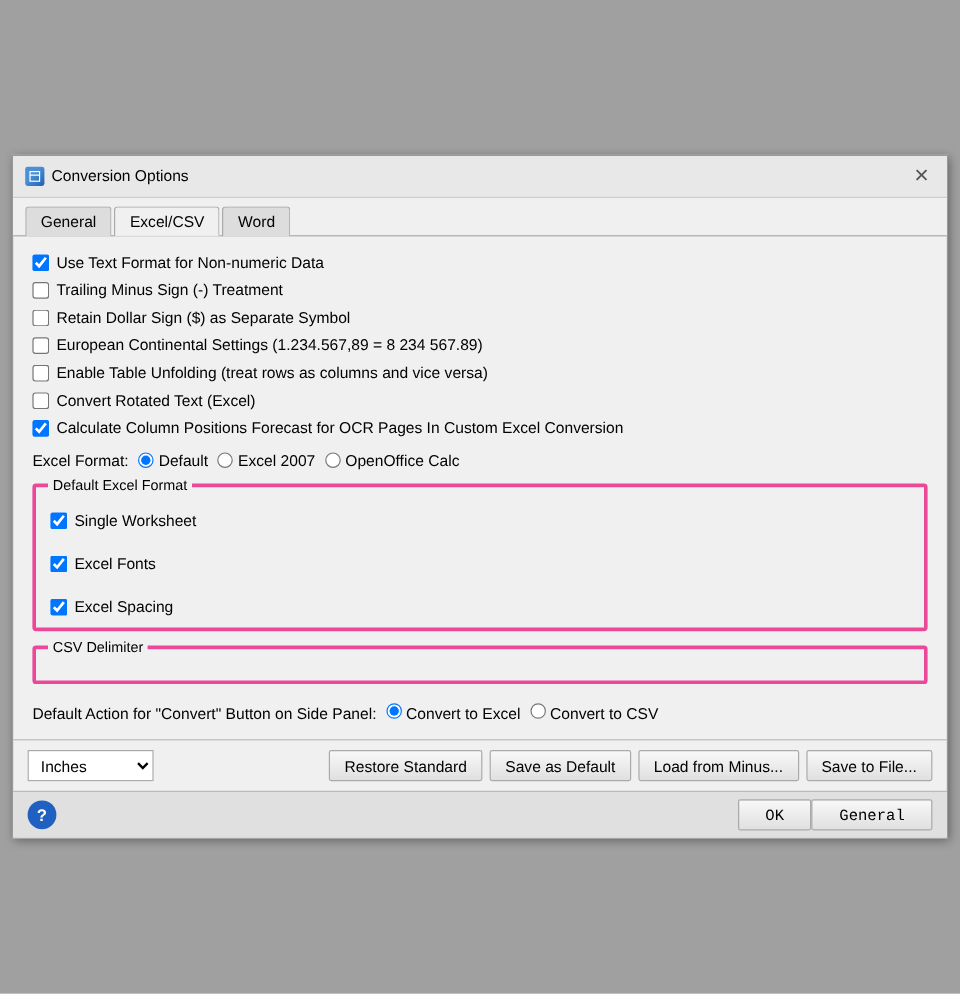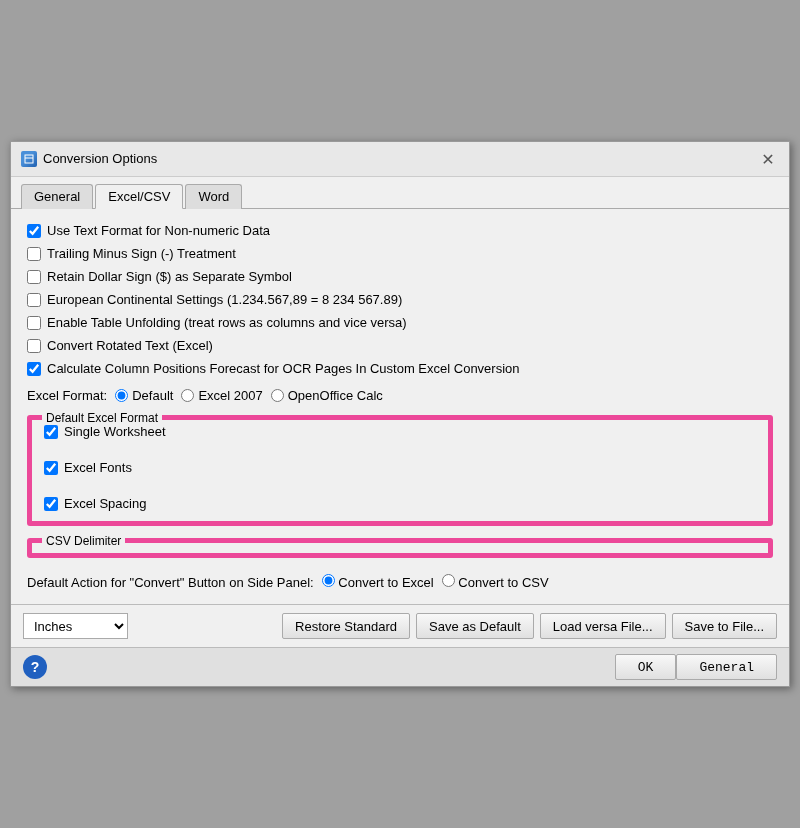--- a/index.html
+++ b/index.html
@@ -119,23 +119,23 @@
       display: flex;
       align-items: center;
       gap: 4px;
       cursor: pointer;
     }
     .radio-row input[type="radio"] {
       cursor: pointer;
     }
 
     .group-box {
-      border: 5px solid #ec4899;
+      border: 3px solid #ec4899;
       border-radius: 3px;
-      padding: 0 12px 10px 12px;
+      padding: 16px 12px 10px 12px;
       position: relative;
       margin-top: 4px;
     }
     .group-box-title {
       position: absolute;
       top: -9px;
       left: 10px;
       background: #f0f0f0;
       padding: 0 4px;
       font-size: 12px;
@@ -334,21 +334,21 @@
 
   <div class="bottom-bar">
     <select class="units-select">
       <option>Inches</option>
       <option>Centimeters</option>
       <option>Millimeters</option>
     </select>
     <div class="bottom-buttons">
       <button class="btn">Restore Standard</button>
       <button class="btn">Save as Default</button>
-      <button class="btn">Load versa File...</button>
+      <button class="btn">Load from Minus...</button>
       <button class="btn">Save to File...</button>
     </div>
   </div>
 
   <div class="ok-cancel-area">
     <button class="help-icon">?</button>
     <div style="flex:1"></div>
     <button class="btn-ok">OK</button>
     <button class="btn-ok">General</button>
   </div>

